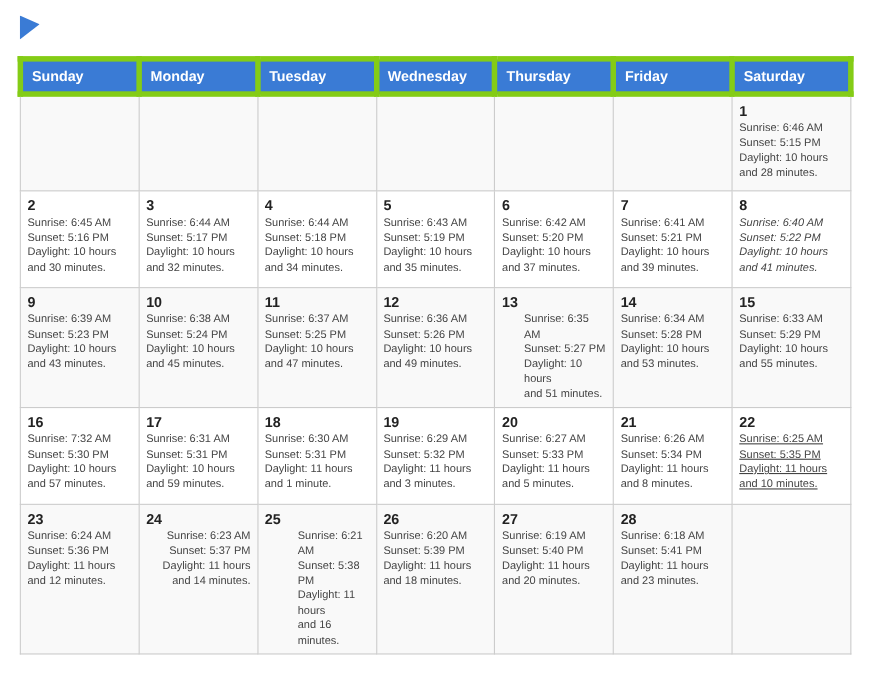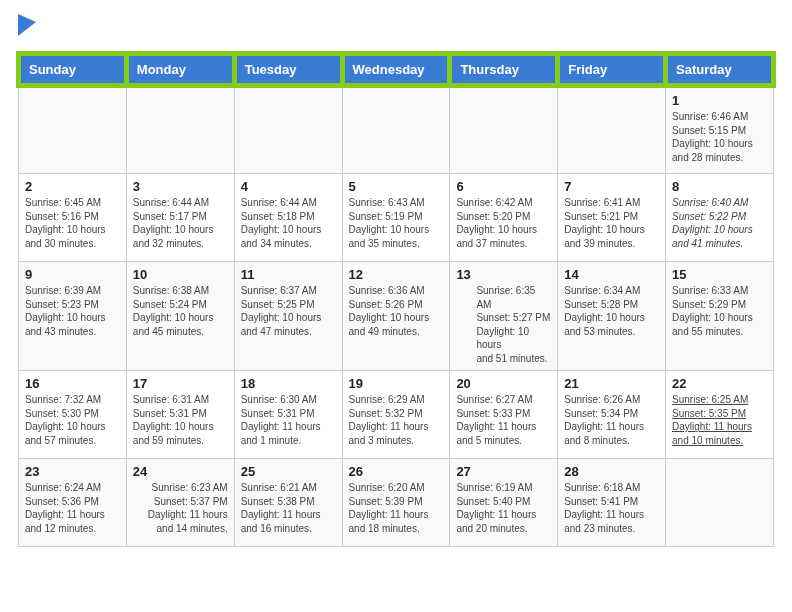--- a/index.html
+++ b/index.html
@@ -298,21 +298,21 @@
         </td>
         <td>
           <span class="day-number">24</span>
           <div class="day-info" style="white-space: pre-line; text-align: right;">Sunrise: 6:23 AM
 Sunset: 5:37 PM
 Daylight: 11 hours
 and 14 minutes.</div>
         </td>
         <td>
           <span class="day-number">25</span>
-          <div class="day-info" style="white-space: pre-line;">Sunrise: 6:21 AM
+          <div class="day-info" style="white-space: pre-line; margin-left: 30px;">Sunrise: 6:21 AM
 Sunset: 5:38 PM
 Daylight: 11 hours
 and 16 minutes.</div>
         </td>
         <td>
           <span class="day-number">26</span>
           <div class="day-info" style="white-space: pre-line;">Sunrise: 6:20 AM
 Sunset: 5:39 PM
 Daylight: 11 hours
 and 18 minutes.</div>

